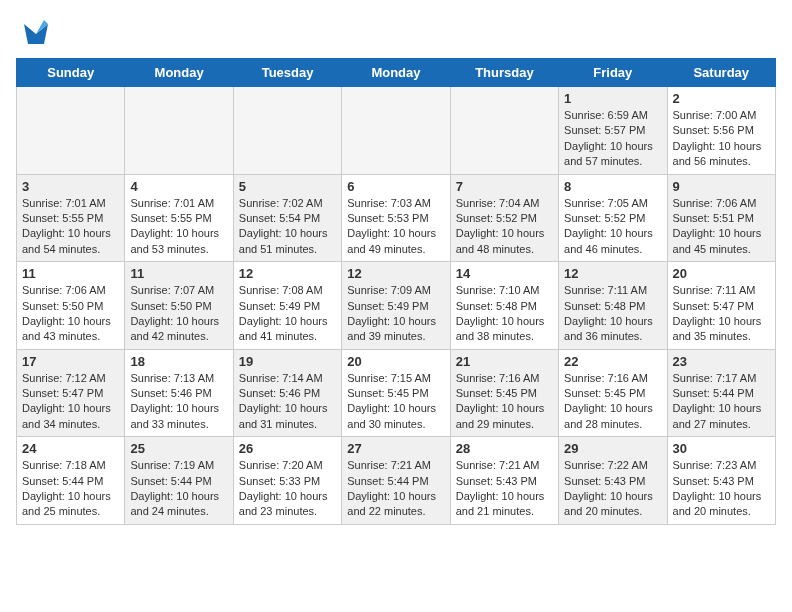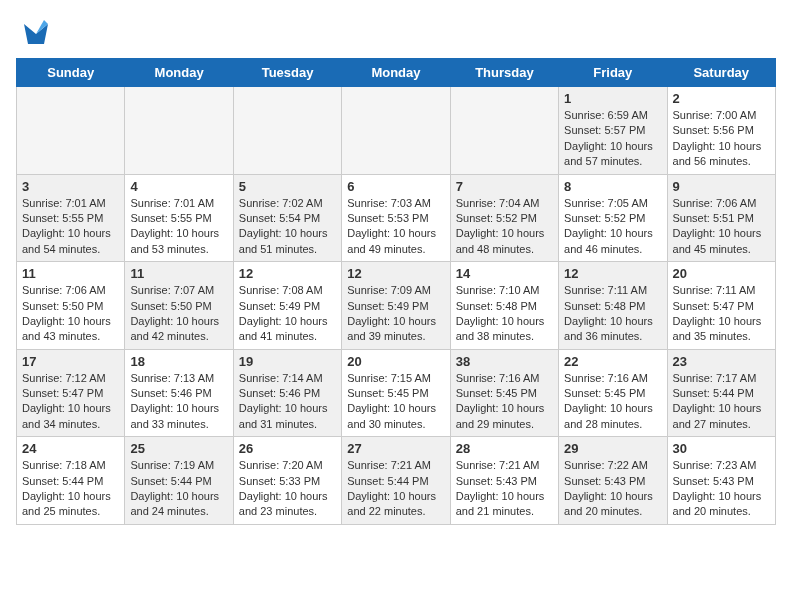--- a/index.html
+++ b/index.html
@@ -276,21 +276,21 @@
 and 31 minutes.</div>
         </td>
         <td>
           <span class="day-number">20</span>
           <div class="day-info">Sunrise: 7:15 AM
 Sunset: 5:45 PM
 Daylight: 10 hours
 and 30 minutes.</div>
         </td>
         <td class="shaded">
-          <span class="day-number">38</span>
+          <span class="day-number">21</span>
           <div class="day-info">Sunrise: 7:16 AM
 Sunset: 5:45 PM
 Daylight: 10 hours
 and 29 minutes.</div>
         </td>
         <td>
           <span class="day-number">22</span>
           <div class="day-info">Sunrise: 7:16 AM
 Sunset: 5:45 PM
 Daylight: 10 hours

